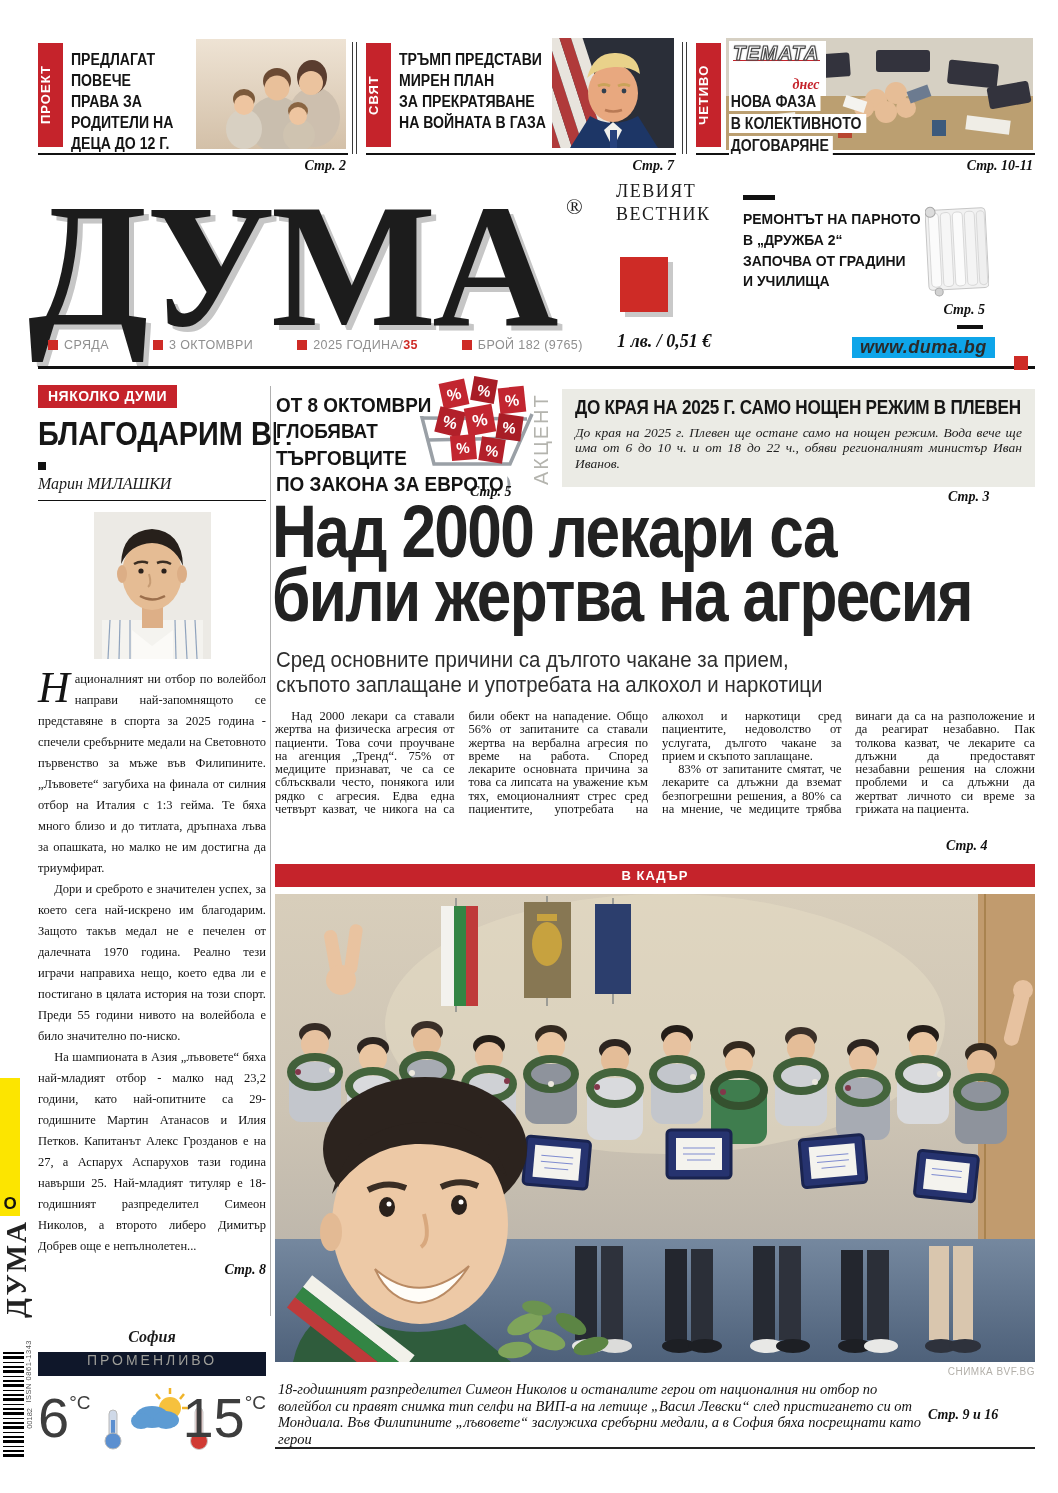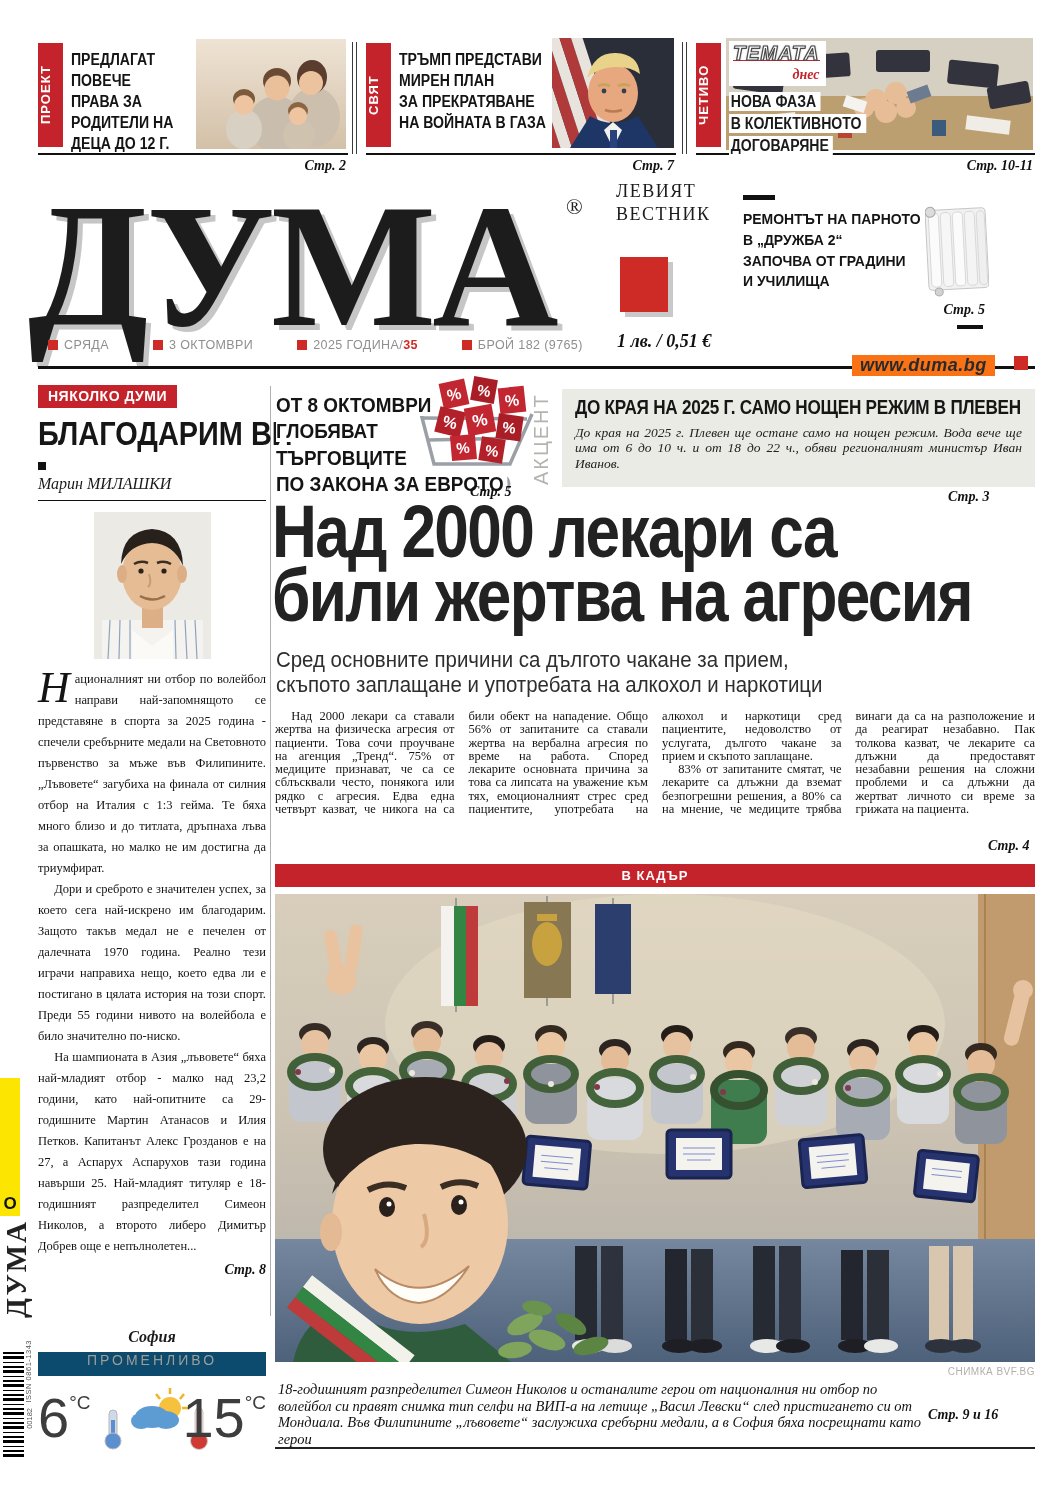--- a/index.html
+++ b/index.html
@@ -16,21 +16,21 @@
   .t-title{position:absolute;left:33px;top:14px;width:168px;font:700 16px/1.32 "Liberation Sans",sans-serif;
            color:#141414;transform:scaleX(.88);transform-origin:0 0;white-space:pre-line;}
   .t-photo{position:absolute;top:4px;}
   .t-rule{position:absolute;left:0;right:0;top:118px;border-top:2.5px solid #111;}
   .t-page{position:absolute;right:2px;top:123px;}
   .t-div{position:absolute;top:42px;height:112px;width:3px;border-left:1px solid #3a3a3a;border-right:1px solid #3a3a3a;}
   .t3-brand{position:absolute;left:33px;top:6px;z-index:3;background:#fff;padding:1px 6px 3px 4px;}
   .t3-brand .b1{font:italic 800 20px "Liberation Sans",sans-serif;color:#fff;
                 text-shadow:0 0 2px #555;-webkit-text-stroke:1.2px #4a4a4a;letter-spacing:1px;}
   .t3-brand .b2{display:block;text-align:right;font:italic 700 14px "Liberation Serif",serif;color:#c5232b;
-                margin-top:-5px;border-top:1px solid #c5232b;padding-top:6px;}
+                margin-top:-5px;border-top:1px solid #c5232b;padding-top:16px;}
   .t3-title{position:absolute;left:33px;top:56px;z-index:3;width:190px;font:700 16px/1.38 "Liberation Sans",sans-serif;
             transform:scaleX(.88);transform-origin:0 0;white-space:pre-line;}
   .t3-title span{background:#fff;padding:1px 5px 1px 2px;-webkit-box-decoration-break:clone;box-decoration-break:clone;}
   
   .m-logo{position:absolute;left:28px;top:198px;font:700 175px/0.78 "Liberation Serif",serif;
           letter-spacing:-4px;color:#1c1c1c;text-shadow:5px 5px 0 #c6c6c6;}
   .m-reg{position:absolute;left:566px;top:194px;font-size:22px;color:#1c1c1c;}
   .m-tagline{position:absolute;left:616px;top:180px;font:400 18px/1.3 "Liberation Serif",serif;
              letter-spacing:1.5px;white-space:pre-line;color:#1c1c1c;}
   .m-dot{position:absolute;left:620px;top:257px;width:48px;height:55px;background:#ce2b26;box-shadow:5px 5px 0 #c9c9c9;}
@@ -40,21 +40,21 @@
             transform:scaleX(.9);transform-origin:0 0;white-space:pre-line;color:#141414;}
   .ms-radiator{position:absolute;right:2px;top:6px;}
   .ms-page{position:absolute;right:6px;top:107px;}
   .ms-dash2{position:absolute;right:8px;top:130px;width:26px;height:4px;background:#111;}
   .m-dateline{position:absolute;left:48px;top:338px;display:flex;gap:44px;align-items:center;
               font:400 12.5px "Liberation Sans",sans-serif;color:#8f8f8f;letter-spacing:.4px;}
   .dl-sq{display:inline-block;width:10px;height:10px;background:#ce2b26;margin-right:6px;vertical-align:-1px;}
   .dl-red{color:#ce2b26;font-weight:700;}
   .m-price{position:absolute;left:617px;top:331px;font:italic 700 18px "Liberation Serif",serif;color:#111;}
   .top-rule{position:absolute;left:38px;top:366px;width:997px;border-top:3px solid #111;}
-  .m-site{position:absolute;left:852px;top:355px;background:#f97316;padding:0 8px;
+  .m-site{position:absolute;left:852px;top:337px;background:#0ea5e9;padding:0 8px;
           font:italic 800 18px "Liberation Sans",sans-serif;color:#2a2a2a;letter-spacing:.5px;}
   .m-site-sq{position:absolute;left:1014px;top:356px;width:14px;height:14px;background:#ce2b26;}
   
   .opinion{position:absolute;left:38px;top:385px;width:228px;}
   .kicker{display:inline-block;background:#c5232b;color:#fff;padding:3px 10px 4px;
           font:700 14px "Liberation Sans",sans-serif;letter-spacing:.5px;}
   .op-title{margin-top:8px;font:700 34px/1 "Liberation Sans",sans-serif;white-space:nowrap;
             transform:scaleX(.85);transform-origin:0 0;color:#161616;}
   .op-bullet{width:8px;height:8px;background:#111;margin-top:12px;}
   .op-author{margin-top:5px;font:italic 400 16px "Liberation Serif",serif;}
@@ -62,21 +62,21 @@
   .op-photo{margin:11px auto 0;width:117px;height:147px;display:block;}
   .op-text{margin-top:10px;font-size:12.5px;line-height:21px;text-align:justify;color:#141414;}
   .op-text p{margin:0;text-indent:1.3em;}
   .op-text p.first{text-indent:0;}
   .op-text p.first::first-letter{float:left;font:italic 400 44px/34px "Liberation Serif",serif;padding:2px 5px 0 0;}
   .op-page{margin-top:5px;text-align:right;}
   .vdiv{position:absolute;left:270px;top:386px;height:930px;border-left:1px solid #b0b0b0;}
   
   .weather{position:absolute;left:38px;top:1328px;width:228px;}
   .w-city{text-align:center;font:italic 700 16px "Liberation Serif",serif;}
-  .w-bar{margin-top:6px;background:#0c4a6e;height:24px;line-height:24px;text-align:center;
+  .w-bar{margin-top:6px;background:#0f172a;height:24px;line-height:24px;text-align:center;
          font:400 14px "Liberation Sans",sans-serif;color:#9d9d98;letter-spacing:3px;}
   .w-row{position:relative;height:78px;margin-top:10px;}
   .w-num{font:400 56px/1 "Liberation Sans",sans-serif;color:#3d3d3d;}
   .w-deg{font:400 19px "Liberation Sans",sans-serif;color:#3d3d3d;vertical-align:28px;}
   .w-low{position:absolute;left:0;top:4px;}
   .w-high{position:absolute;right:0;top:4px;}
   
   .y-strip{position:absolute;left:0;top:1078px;width:20px;height:138px;background:#fce500;}
   .y-strip span{position:absolute;left:0;bottom:2px;width:20px;text-align:center;
                 font:700 17px "Liberation Sans",sans-serif;color:#111;}
@@ -101,21 +101,21 @@
             transform:scaleX(.88);transform-origin:0 0;color:#161616;}
   .ak-body{margin-top:7px;font:italic 400 13.5px/15.5px "Liberation Serif",serif;text-align:justify;color:#222;}
   .ak-page{position:absolute;left:948px;top:489px;}
   .lead-hl{position:absolute;left:272px;top:500px;width:905px;font:700 74px/64px "Liberation Sans",sans-serif;
            letter-spacing:-2px;transform:scaleX(.84);transform-origin:0 0;white-space:pre-line;color:#222;}
   .lead-sub{position:absolute;left:276px;top:648px;width:790px;font:400 21.5px/25px "Liberation Sans",sans-serif;
             transform:scaleX(.95);transform-origin:0 0;white-space:pre-line;color:#2e2e2e;}
   .lead-cols{position:absolute;left:275px;top:710px;width:760px;height:148px;
              column-count:4;column-gap:14px;font-size:12.5px;line-height:13.3px;text-align:justify;color:#141414;}
   .lead-cols p{margin:0;text-indent:1.3em;}
-  .lead-page{position:absolute;left:988px;top:838px;font-style:italic;}
+  .lead-page{position:absolute;left:946px;top:838px;font-style:italic;}
   .vk-bar{position:absolute;left:275px;top:864px;width:760px;height:23px;background:#c5232b;
           color:#fff;text-align:center;font:700 13px/23px "Liberation Sans",sans-serif;letter-spacing:1px;}
   .photo{position:absolute;left:275px;top:894px;width:760px;height:468px;}
   .credit{position:absolute;left:275px;top:1366px;width:760px;text-align:right;
           font:400 10px "Liberation Sans",sans-serif;color:#b3b0aa;letter-spacing:.5px;}
   .caption{position:absolute;left:278px;top:1381px;width:648px;
            font:italic 400 14.5px/16.5px "Liberation Serif",serif;color:#111;}
   .cap-page{position:absolute;left:928px;top:1407px;}
   .bot-rule{position:absolute;left:275px;top:1447px;width:760px;border-top:2px solid #222;}
 </style>

